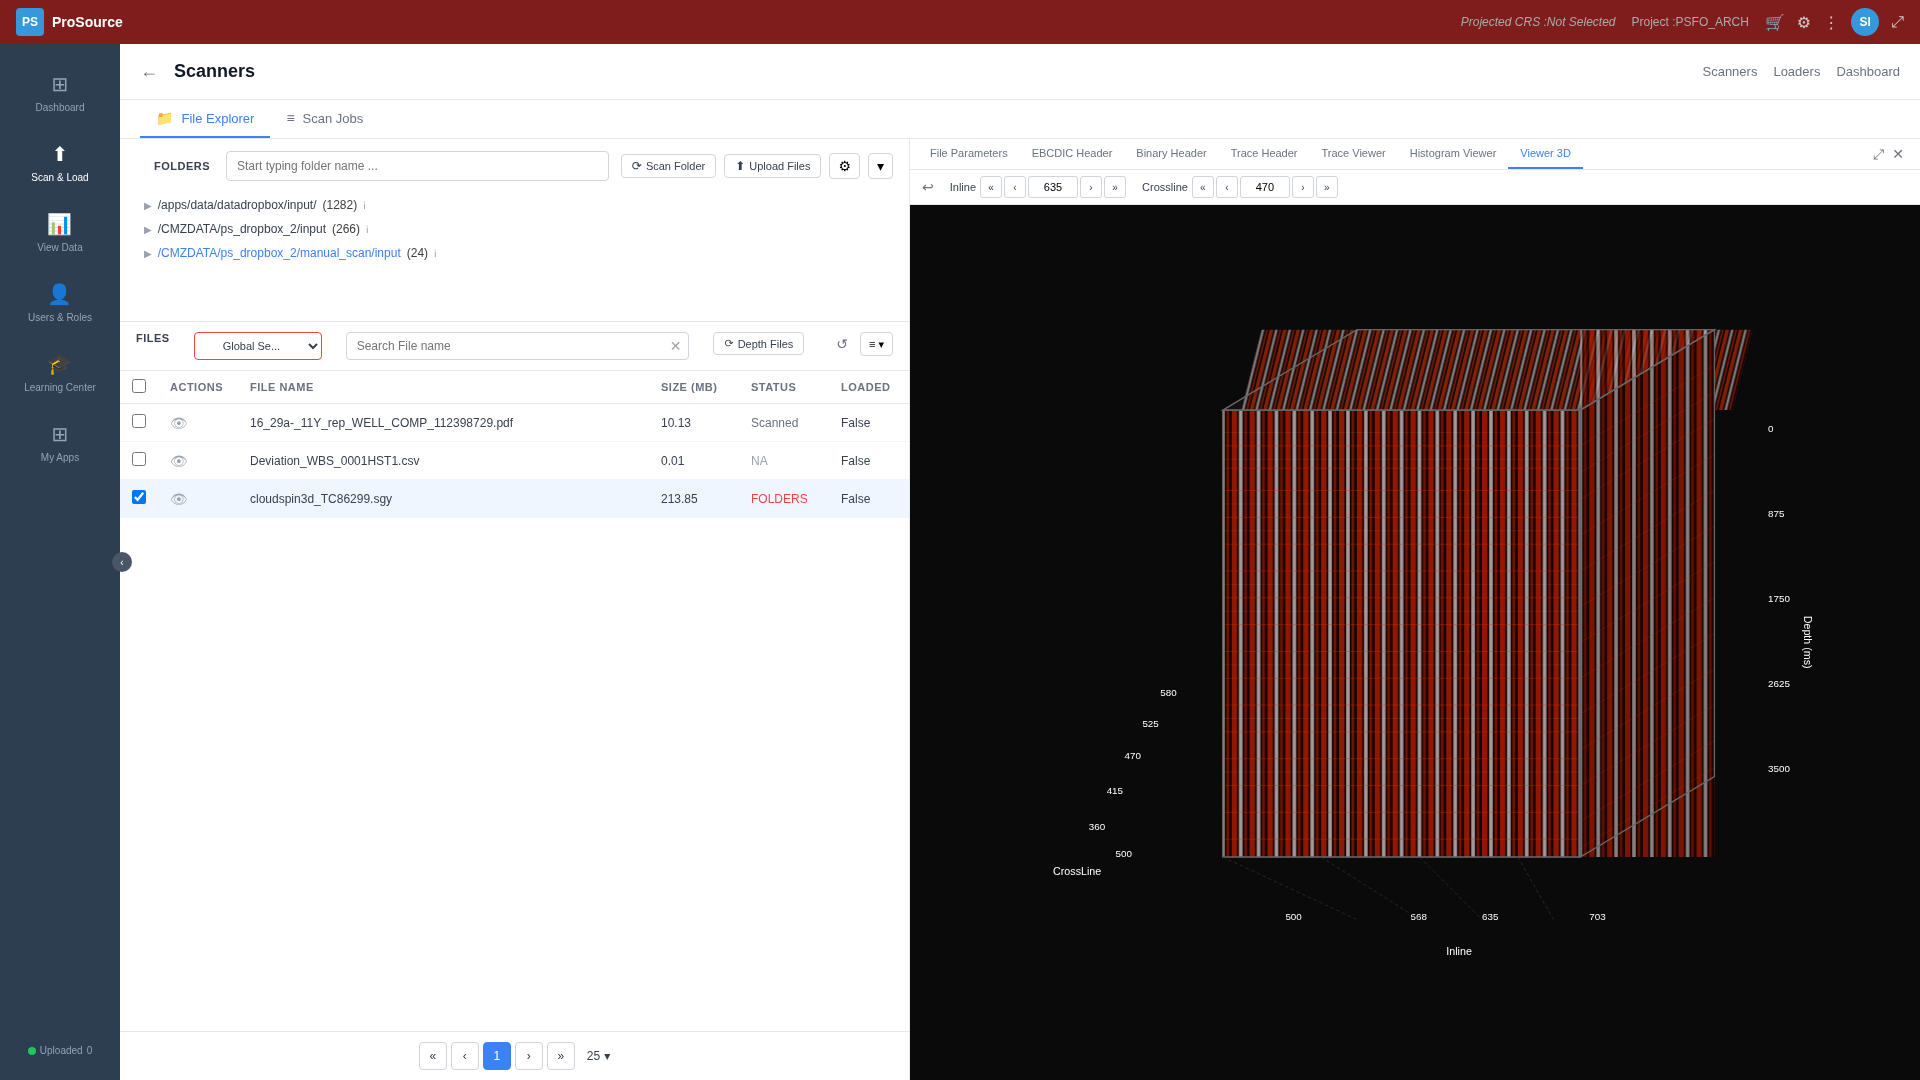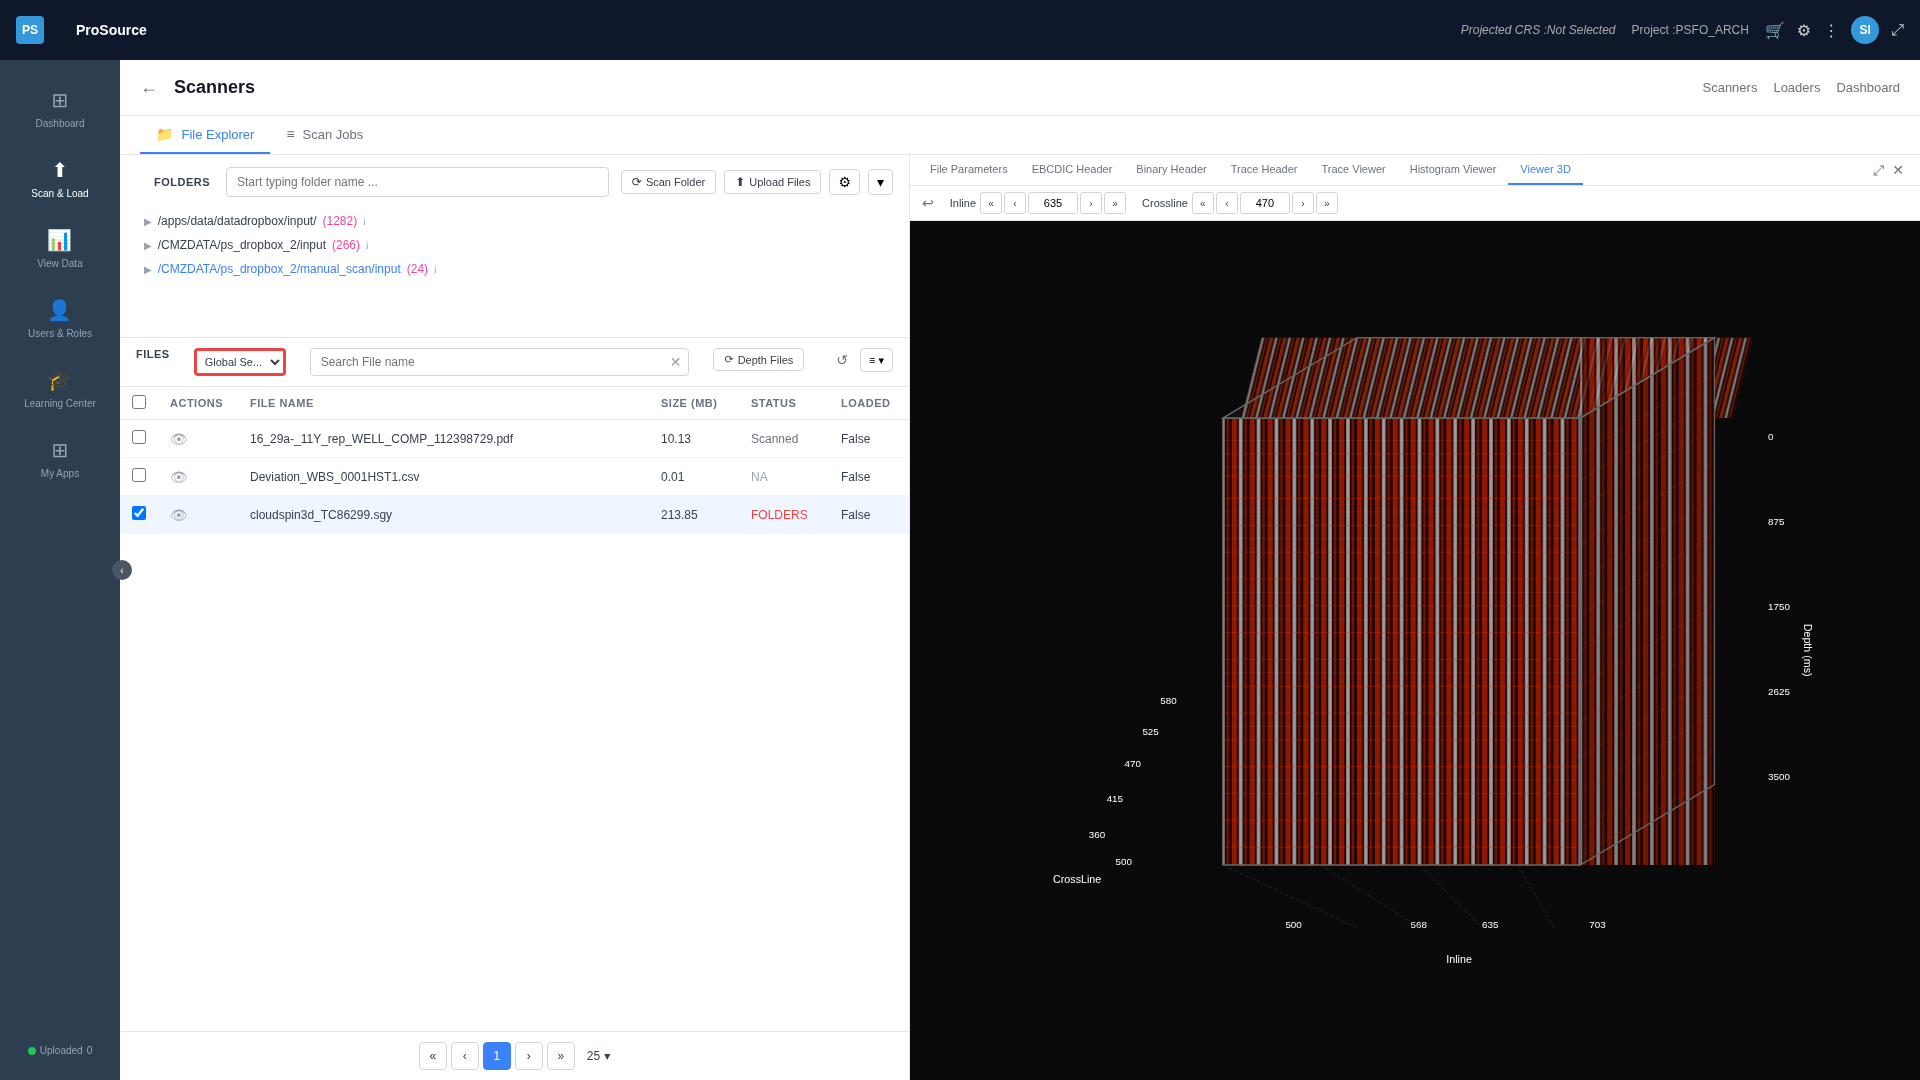--- a/index.html
+++ b/index.html
@@ -1,22 +1,22 @@
 <!DOCTYPE html>
 <html><head>
   <meta charset="utf-8">
   <style>
     * { margin: 0; padding: 0; box-sizing: border-box; }
     body { font-family: -apple-system, BlinkMacSystemFont, 'Segoe UI', sans-serif; background: #f0f2f5; width: 1920px; height: 1080px; overflow: hidden; display: flex; flex-direction: column; }
 
     
-    .topbar { height: 60px; background: #0f172a; display: flex; align-items: center; padding: 0 16px; justify-content: space-between; flex-shrink: 0; }
+    .topbar { height: 44px; background: #7f1d1d; display: flex; align-items: center; padding: 0 16px; justify-content: space-between; flex-shrink: 0; }
     .topbar-left { display: flex; align-items: center; gap: 8px; }
     .topbar-logo { width: 28px; height: 28px; background: #3498db; border-radius: 4px; display: flex; align-items: center; justify-content: center; color: white; font-weight: bold; font-size: 12px; }
-    .topbar-brand { color: white; font-size: 14px; font-weight: 600; margin-left: 24px; }
+    .topbar-brand { color: white; font-size: 14px; font-weight: 600; }
     .topbar-right { display: flex; align-items: center; gap: 16px; color: #ccc; font-size: 12px; }
     .topbar-right .crs { color: #aaa; font-style: italic; }
     .topbar-right .project { color: #aaa; }
     .topbar-icons { display: flex; gap: 12px; align-items: center; }
     .topbar-icon { color: #ccc; font-size: 16px; cursor: pointer; }
     .avatar { width: 28px; height: 28px; background: #3498db; border-radius: 50%; display: flex; align-items: center; justify-content: center; color: white; font-size: 12px; font-weight: 600; }
 
     
     .main-layout { display: flex; flex: 1; overflow: hidden; }
 
@@ -60,29 +60,29 @@
     .folder-search { flex: 1; height: 30px; border: 1px solid #d1d5db; border-radius: 4px; padding: 0 10px; font-size: 12px; color: #9ca3af; outline: none; }
     .folder-actions { display: flex; align-items: center; gap: 8px; }
     .folder-btn { display: flex; align-items: center; gap: 4px; padding: 4px 10px; border: 1px solid #d1d5db; border-radius: 4px; background: white; cursor: pointer; font-size: 11px; color: #374151; }
     .folder-btn .icon { font-size: 12px; }
     .gear-btn { padding: 4px 8px; border: 1px solid #d1d5db; border-radius: 4px; background: white; cursor: pointer; font-size: 14px; }
 
     .folder-tree { padding: 4px 0; min-height: 120px; max-height: 200px; overflow-y: auto; }
     .folder-item { display: flex; align-items: center; gap: 6px; padding: 5px 8px; cursor: pointer; font-size: 12px; color: #374151; }
     .folder-item .chevron { color: #9ca3af; font-size: 10px; }
     .folder-item .path { color: #374151; }
-    .folder-item .count { color: #ec4899; }
+    .folder-item .count { color: #404040; }
     .folder-item .info-icon { color: #9ca3af; font-size: 10px; }
     .folder-item.highlighted .path { color: #3b82f6; }
 
     
     .files-section { flex: 1; display: flex; flex-direction: column; overflow: hidden; }
     .files-header { display: flex; align-items: flex-start; gap: 24px; padding: 10px 16px; border-bottom: 1px solid #e5e7eb; }
     .files-label { font-size: 11px; font-weight: 600; color: #374151; text-transform: uppercase; letter-spacing: 0.5px; }
-    .global-select { height: 28px; border: 3px solid #ef4444; border-radius: 4px; padding: 0 4px; font-size: 11px; color: #374151; cursor: pointer; background: white; }
+    .global-select { height: 28px; border: 1px solid #ef4444; border-radius: 4px; padding: 0 24px; font-size: 11px; color: #374151; cursor: pointer; background: white; }
     .file-search-wrap { flex: 1; position: relative; }
     .file-search { width: 100%; height: 28px; border: 1px solid #d1d5db; border-radius: 4px; padding: 0 28px 0 10px; font-size: 12px; outline: none; }
     .search-clear { position: absolute; right: 8px; top: 50%; transform: translateY(-50%); color: #9ca3af; cursor: pointer; font-size: 14px; }
     .scan-files-btn { display: flex; align-items: center; gap: 4px; padding: 4px 10px; border: 1px solid #d1d5db; border-radius: 4px; background: white; cursor: pointer; font-size: 11px; color: #374151; }
     .files-filter-btns { display: flex; gap: 4px; }
     .refresh-btn { padding: 4px 8px; border: none; background: none; cursor: pointer; font-size: 14px; color: #6b7280; }
     .filter-btn { padding: 4px 8px; border: 1px solid #d1d5db; border-radius: 4px; background: white; cursor: pointer; font-size: 11px; }
 
     
     .files-table { flex: 1; overflow-y: auto; }

